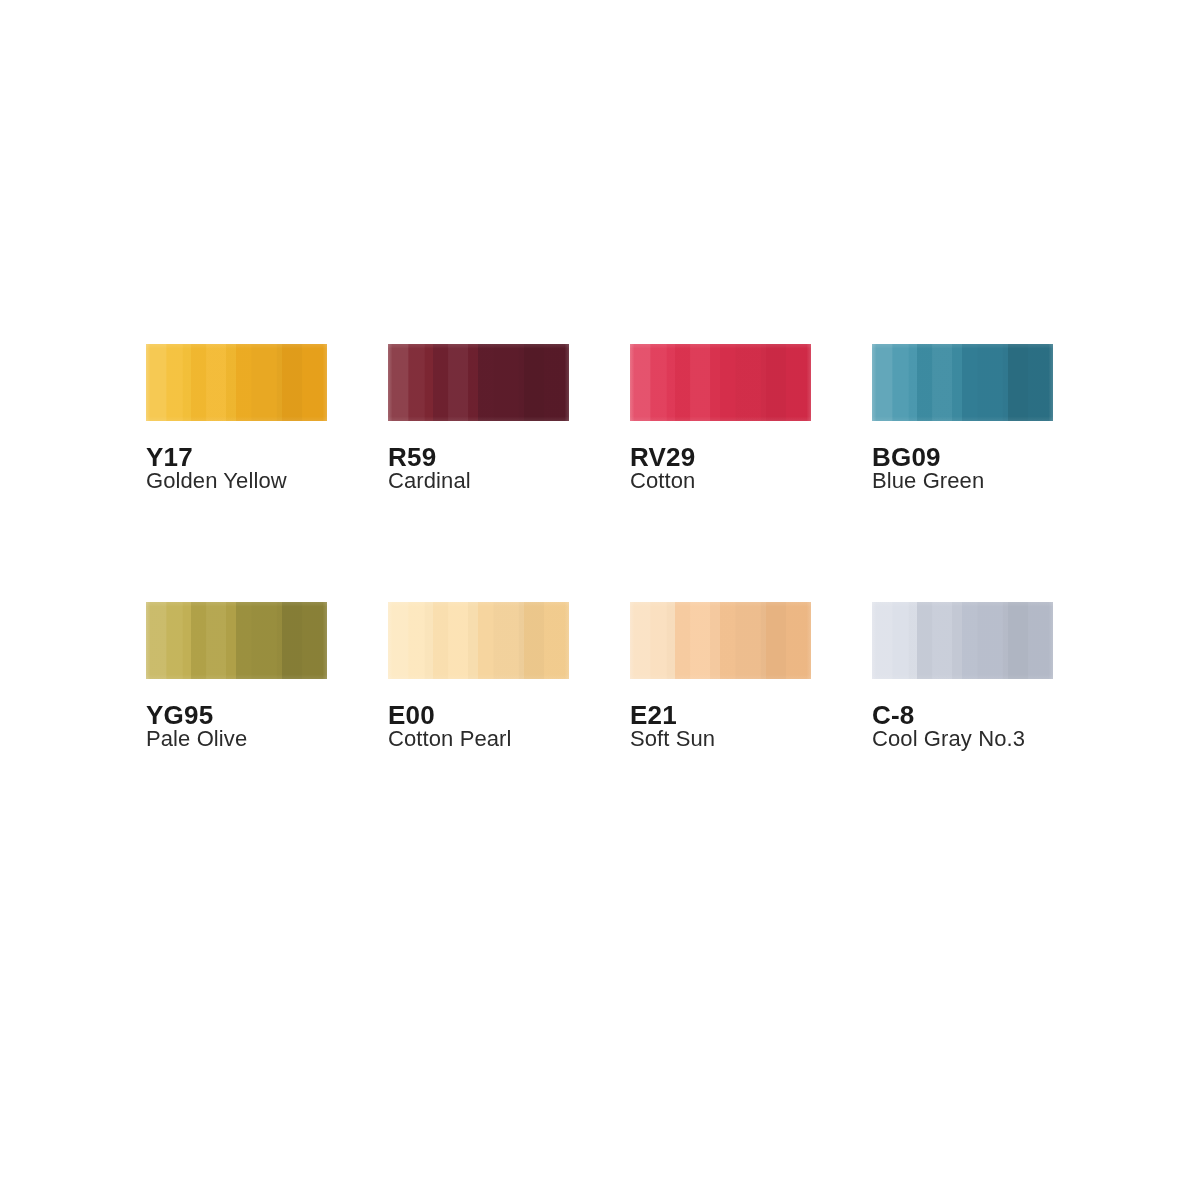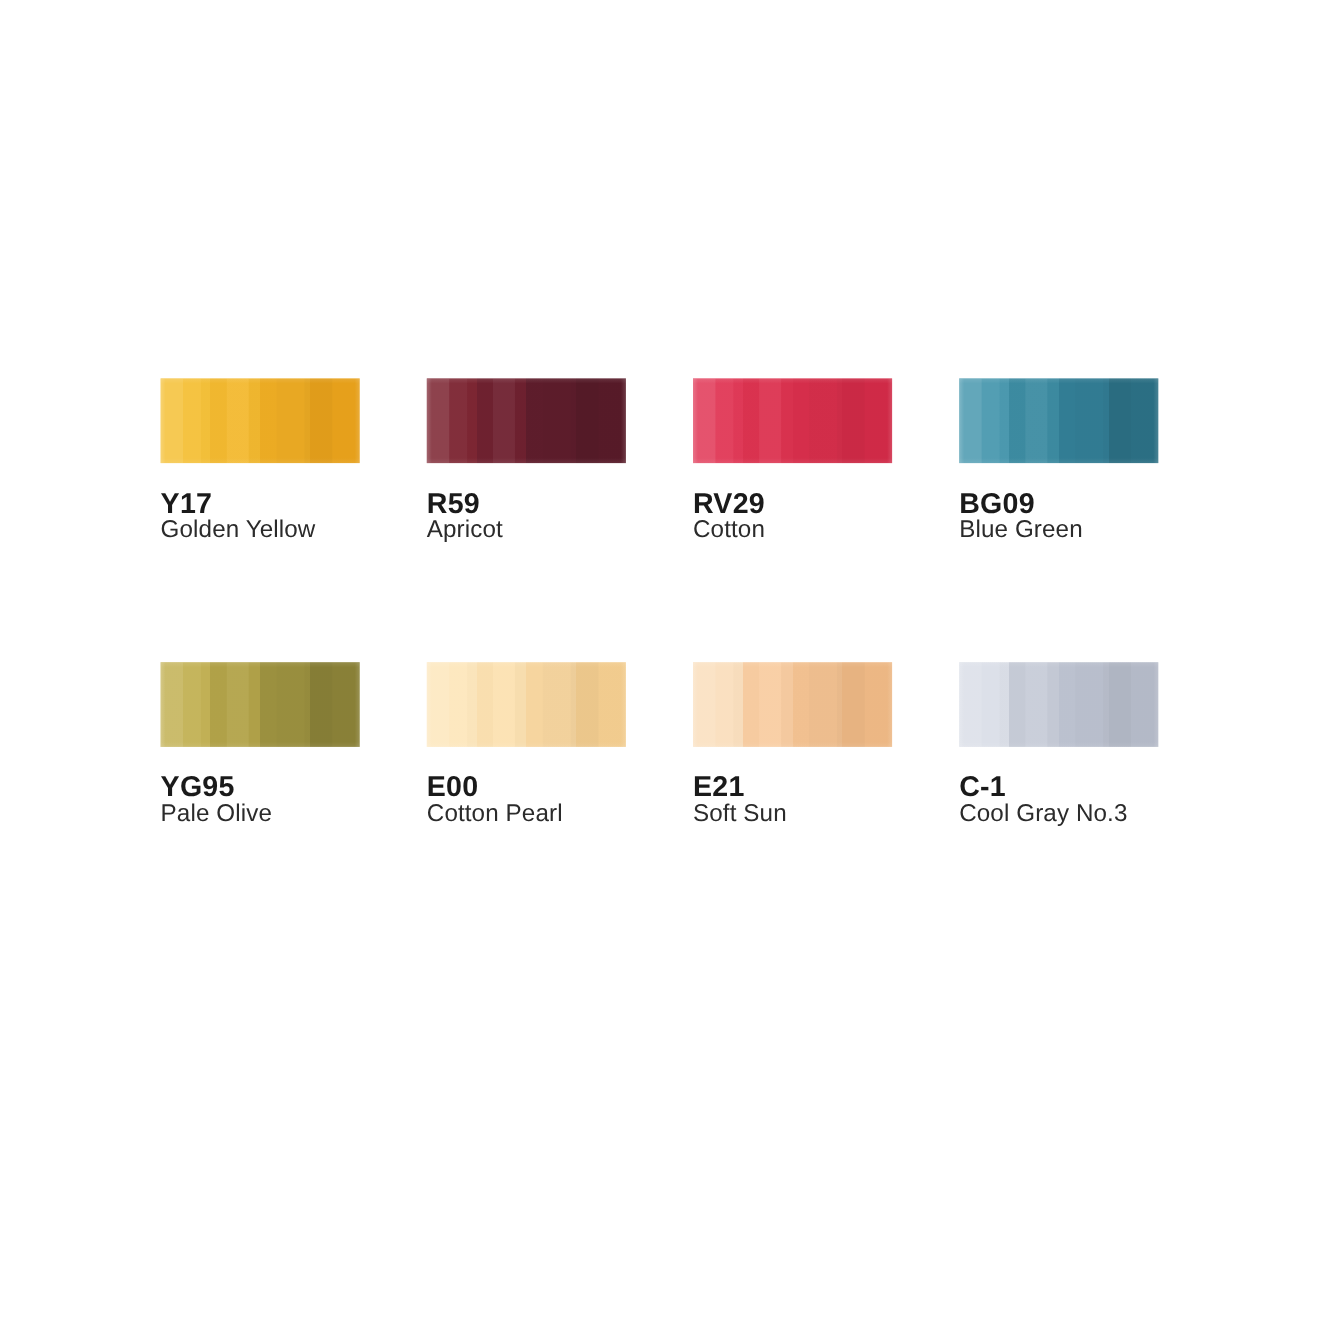--- a/index.html
+++ b/index.html
@@ -117,21 +117,21 @@
       </div>
       <div class="swatch-code">Y17</div>
       <div class="swatch-name">Golden Yellow</div>
     </div>
     <div class="swatch-cell">
       <div class="swatch-chip" style="background: linear-gradient(90deg, rgb(125, 38, 51) 0%, rgb(125, 38, 51) 25%, rgb(111, 33, 48) 25%, rgb(111, 33, 48) 50%, rgb(95, 29, 44) 50%, rgb(95, 29, 44) 75%, rgb(89, 27, 41) 75%, rgb(89, 27, 41) 100%);">
         <div class="bands"></div>
         <div class="grain"></div>
       </div>
       <div class="swatch-code">R59</div>
-      <div class="swatch-name">Apricot</div>
+      <div class="swatch-name">Cardinal</div>
     </div>
     <div class="swatch-cell">
       <div class="swatch-chip" style="background: linear-gradient(90deg, rgb(225, 58, 88) 0%, rgb(225, 58, 88) 25%, rgb(220, 51, 80) 25%, rgb(220, 51, 80) 50%, rgb(217, 47, 76) 50%, rgb(217, 47, 76) 75%, rgb(214, 43, 73) 75%, rgb(214, 43, 73) 100%);">
         <div class="bands"></div>
         <div class="grain"></div>
       </div>
       <div class="swatch-code">RV29</div>
       <div class="swatch-name">Cotton</div>
     </div>
     <div class="swatch-cell">
@@ -164,16 +164,16 @@
         <div class="grain"></div>
       </div>
       <div class="swatch-code">E21</div>
       <div class="swatch-name">Soft Sun</div>
     </div>
     <div class="swatch-cell">
       <div class="swatch-chip" style="background: linear-gradient(90deg, rgb(219, 223, 232) 0%, rgb(219, 223, 232) 25%, rgb(199, 204, 216) 25%, rgb(199, 204, 216) 50%, rgb(191, 197, 211) 50%, rgb(191, 197, 211) 75%, rgb(185, 191, 205) 75%, rgb(185, 191, 205) 100%);">
         <div class="bands"></div>
         <div class="grain"></div>
       </div>
-      <div class="swatch-code">C-1</div>
+      <div class="swatch-code">C-8</div>
       <div class="swatch-name">Cool Gray No.3</div>
     </div>
   </div>
 
 </body></html>

